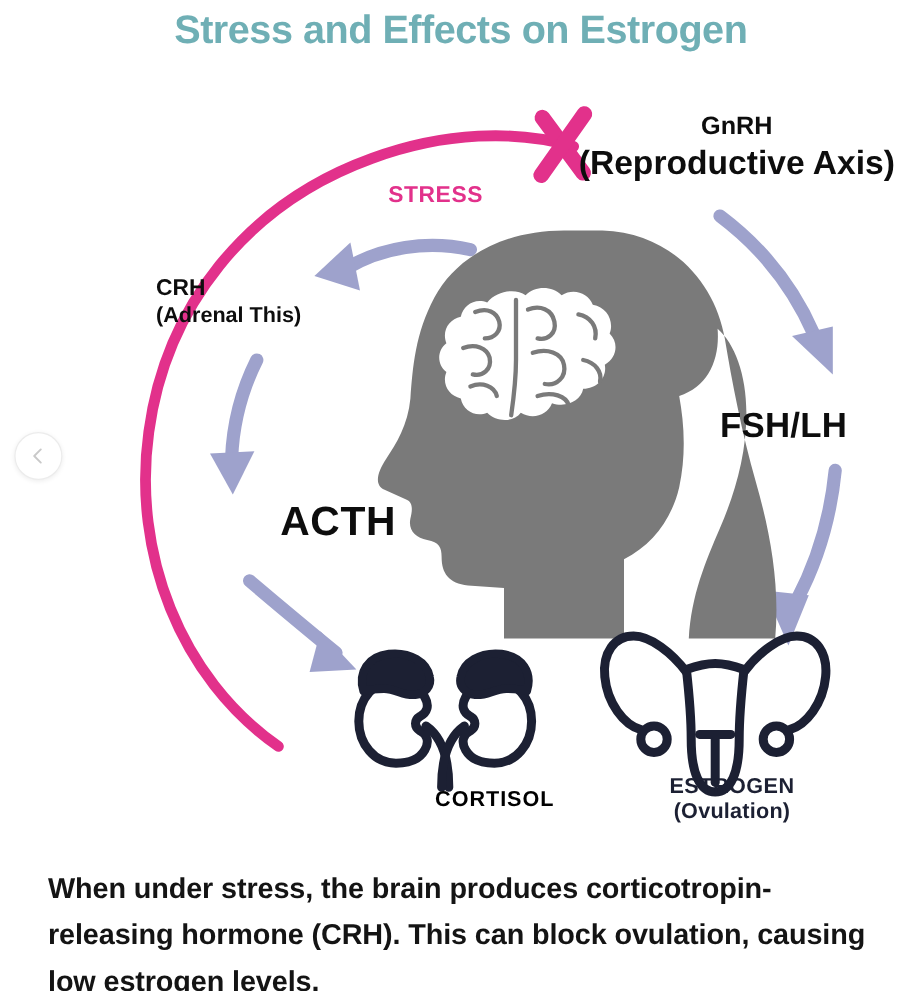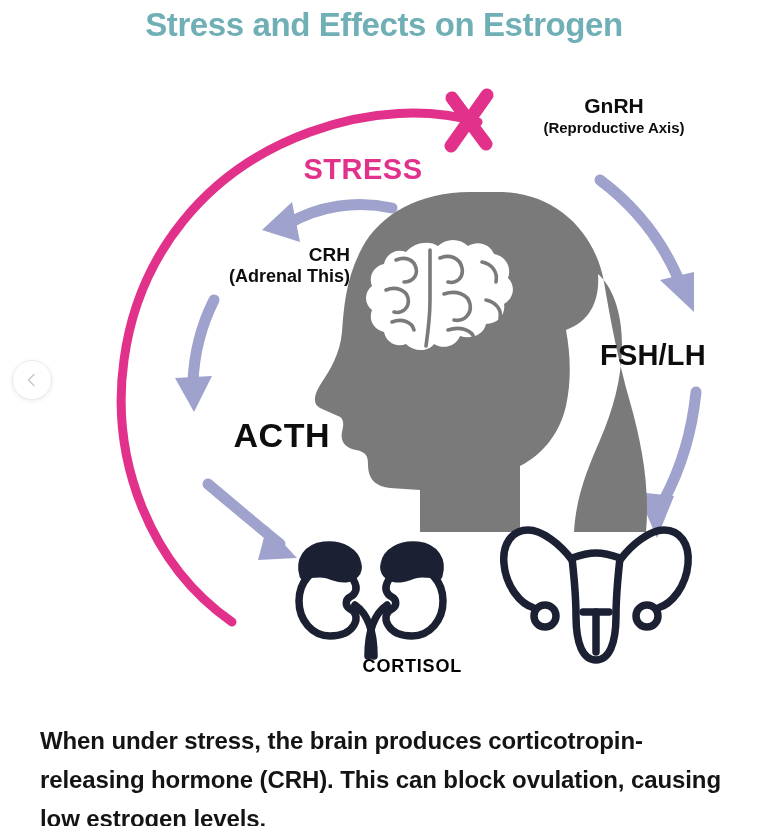--- a/index.html
+++ b/index.html
@@ -58,38 +58,38 @@
   }
 
   #label-gnrh {
     top: 34px;
     left: 464px;
     width: 300px;
     text-align: center;
     font-size: 21px;
     font-weight: 700;
   }
-  #label-gnrh .sub { font-size: 15px; font-weight: 700; }
+  #label-gnrh .sub { font-size: 28px; font-weight: 700; }
 
   #label-stress {
     top: 92px;
     left: 258px;
     width: 210px;
     text-align: center;
-    font-size: 29px;
+    font-size: 19px;
     font-weight: 700;
     color: #E2318B;
     letter-spacing: 0.5px;
   }
 
   #label-crh {
-    top: 184px;
+    top: 170px;
     left: 130px;
     width: 220px;
-    text-align: right;
+    text-align: left;
     font-size: 19px;
     font-weight: 700;
   }
   #label-crh .sub { font-size: 18px; font-weight: 700; }
 
   #label-acth {
     top: 355px;
     left: 110px;
     width: 220px;
     text-align: right;
@@ -362,16 +362,20 @@
     <div>CRH</div>
     <div class="sub">(Adrenal This)</div>
   </div>
 
   <div class="diagram-label" id="label-acth">ACTH</div>
 
   <div class="diagram-label" id="label-fshlh">FSH/LH</div>
 
   <div class="diagram-label" id="label-cortisol">CORTISOL</div>
 
+  <div class="diagram-label" id="label-estrogen">
+    <div>ESTROGEN</div>
+    <div class="sub">(Ovulation)</div>
+  </div>
 
 </div>
 
 <div id="caption">When under stress, the brain produces corticotropin-releasing hormone (CRH). This can block ovulation, causing low estrogen levels.</div>
 
 </body></html>

